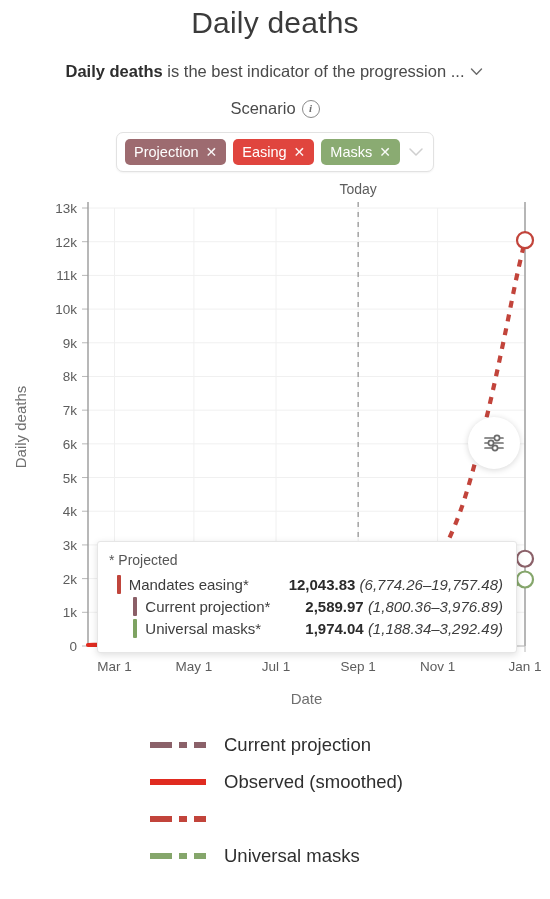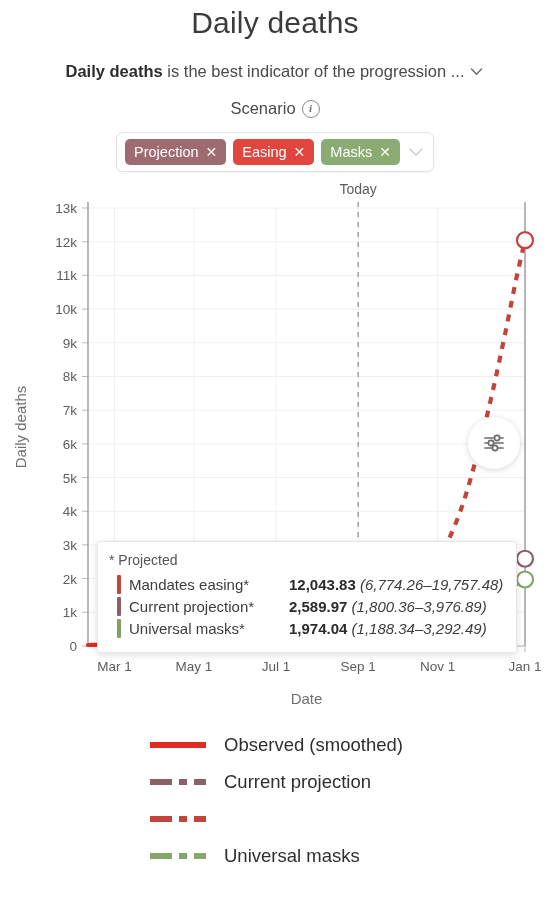--- a/index.html
+++ b/index.html
@@ -163,21 +163,22 @@
     color: #2f2f2f;
     font-weight: 400;
   }
   .tt-projnote {
     font-size: 14px;
     color: #555555;
   }
   .tt-row {
     display: flex;
     align-items: center;
-    margin: 3px 8px;
+    margin: 3px 0;
+    justify-content: flex-end;
   }
   .tt-swatch {
     width: 4px;
     height: 19px;
     border-radius: 1px;
     margin-right: 8px;
     flex: 0 0 auto;
   }
   .tt-name {
     font-size: 15px;
@@ -386,26 +387,26 @@
       </g>
       <circle cx="16" cy="8" r="2.6" fill="#ffffff" stroke="#6b6b6b" stroke-width="1.7"></circle>
       <circle cx="10" cy="13" r="2.6" fill="#ffffff" stroke="#6b6b6b" stroke-width="1.7"></circle>
       <circle cx="14" cy="18" r="2.6" fill="#ffffff" stroke="#6b6b6b" stroke-width="1.7"></circle>
     </svg>
   </div>
 </div>
 
 <div class="legend">
   <div class="legend-item">
+    <span class="legend-swatch" style="background:linear-gradient(to right,#8b6169 0 40%,transparent 40% 52%,#8b6169 52% 66%,transparent 66% 78%,#8b6169 78% 100%)"></span>
+    <span class="legend-label">Current projection</span>
+  </div>
+  <div class="legend-item">
     <span class="legend-swatch" style="background:#e02b20"></span>
     <span class="legend-label">Observed (smoothed)</span>
-  </div>
-  <div class="legend-item">
-    <span class="legend-swatch" style="background:linear-gradient(to right,#8b6169 0 40%,transparent 40% 52%,#8b6169 52% 66%,transparent 66% 78%,#8b6169 78% 100%)"></span>
-    <span class="legend-label">Current projection</span>
   </div>
   <div class="legend-item">
     <span class="legend-swatch" style="background:linear-gradient(to right,#c2443b 0 40%,transparent 40% 52%,#c2443b 52% 66%,transparent 66% 78%,#c2443b 78% 100%)"></span>
   </div>
   <div class="legend-item">
     <span class="legend-swatch" style="background:linear-gradient(to right,#85a66b 0 40%,transparent 40% 52%,#85a66b 52% 66%,transparent 66% 78%,#85a66b 78% 100%)"></span>
     <span class="legend-label">Universal masks</span>
   </div>
 </div>
 

